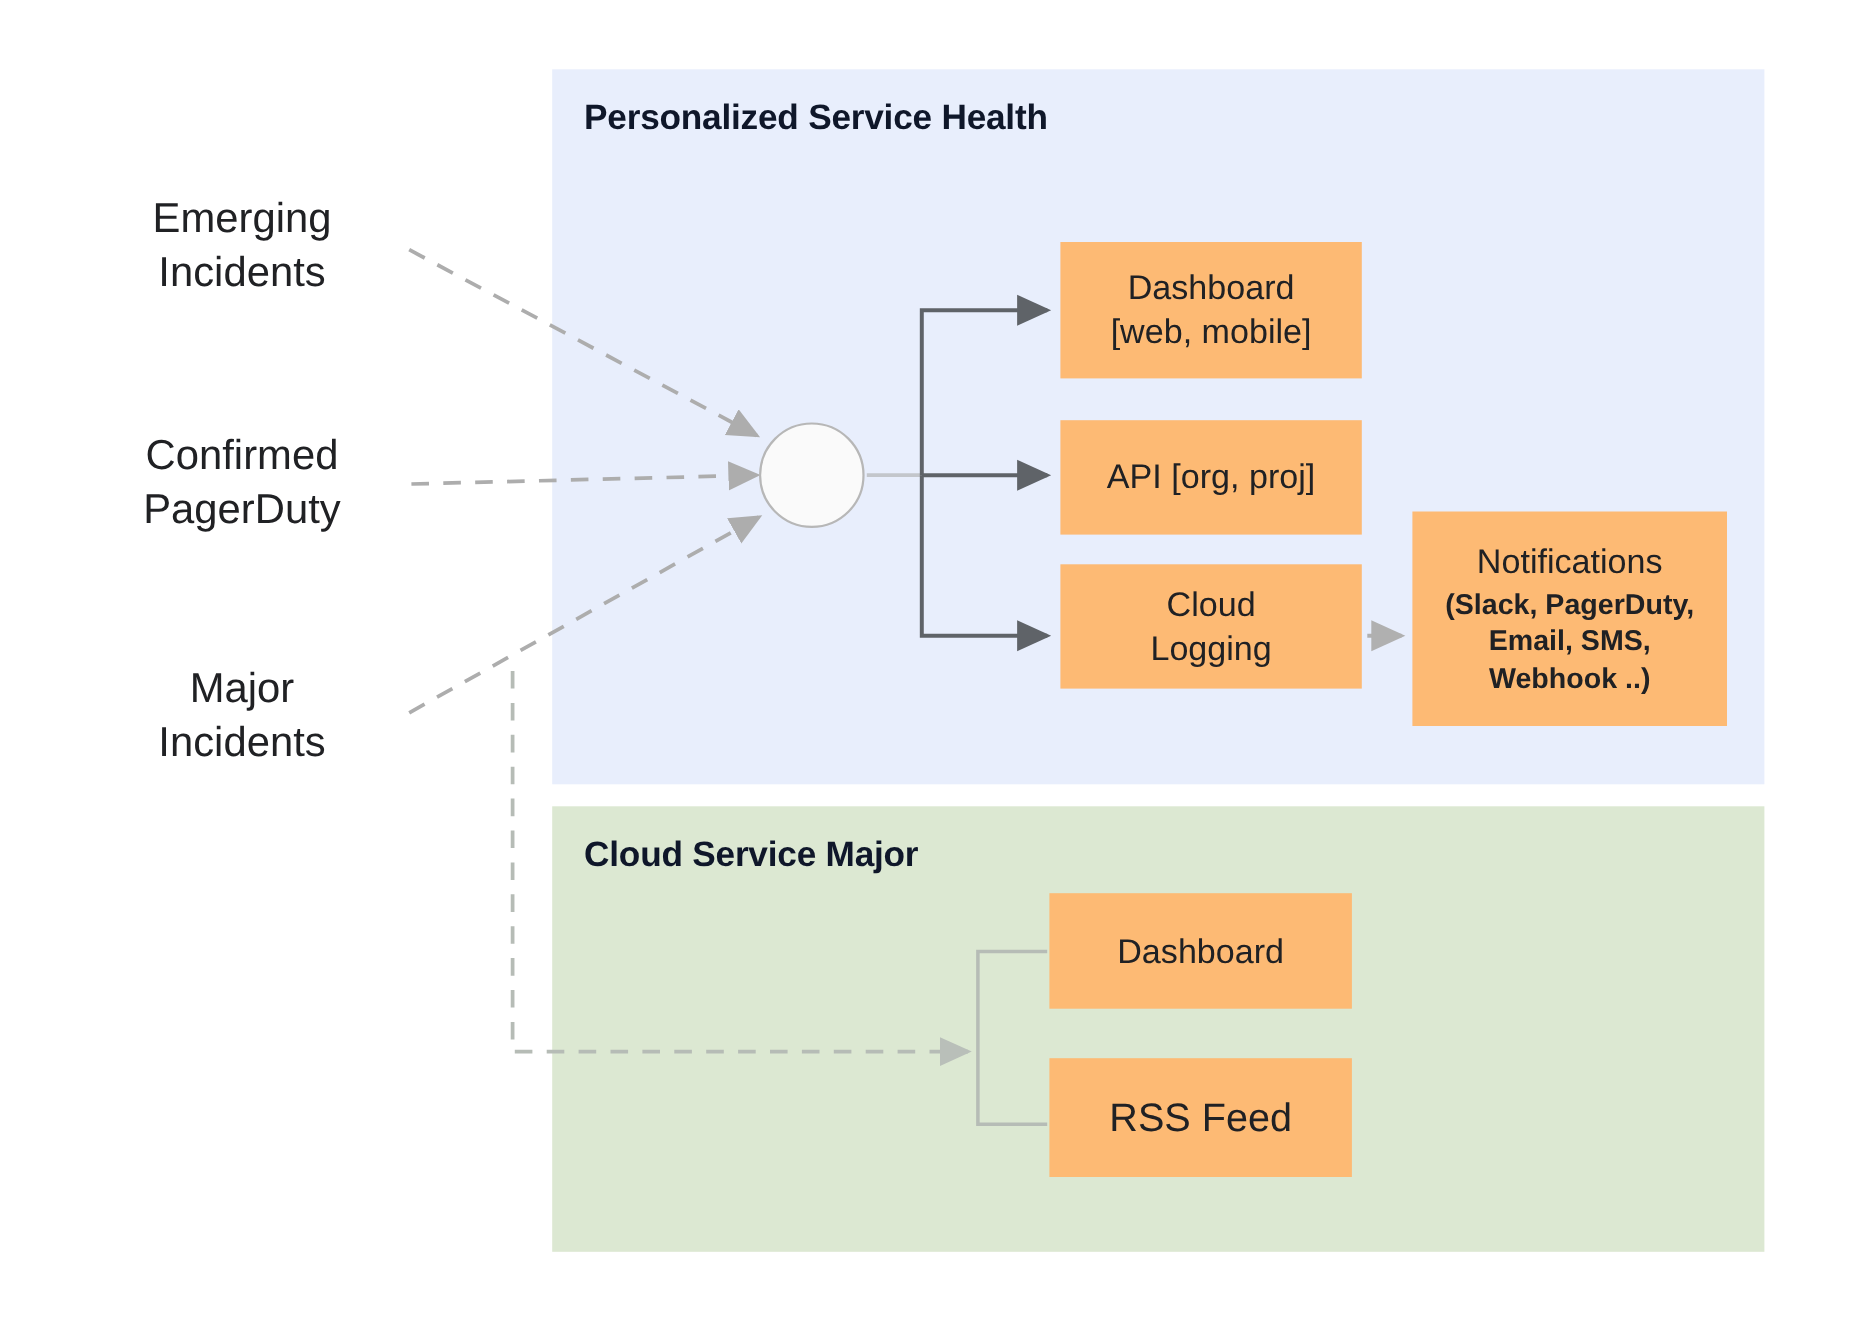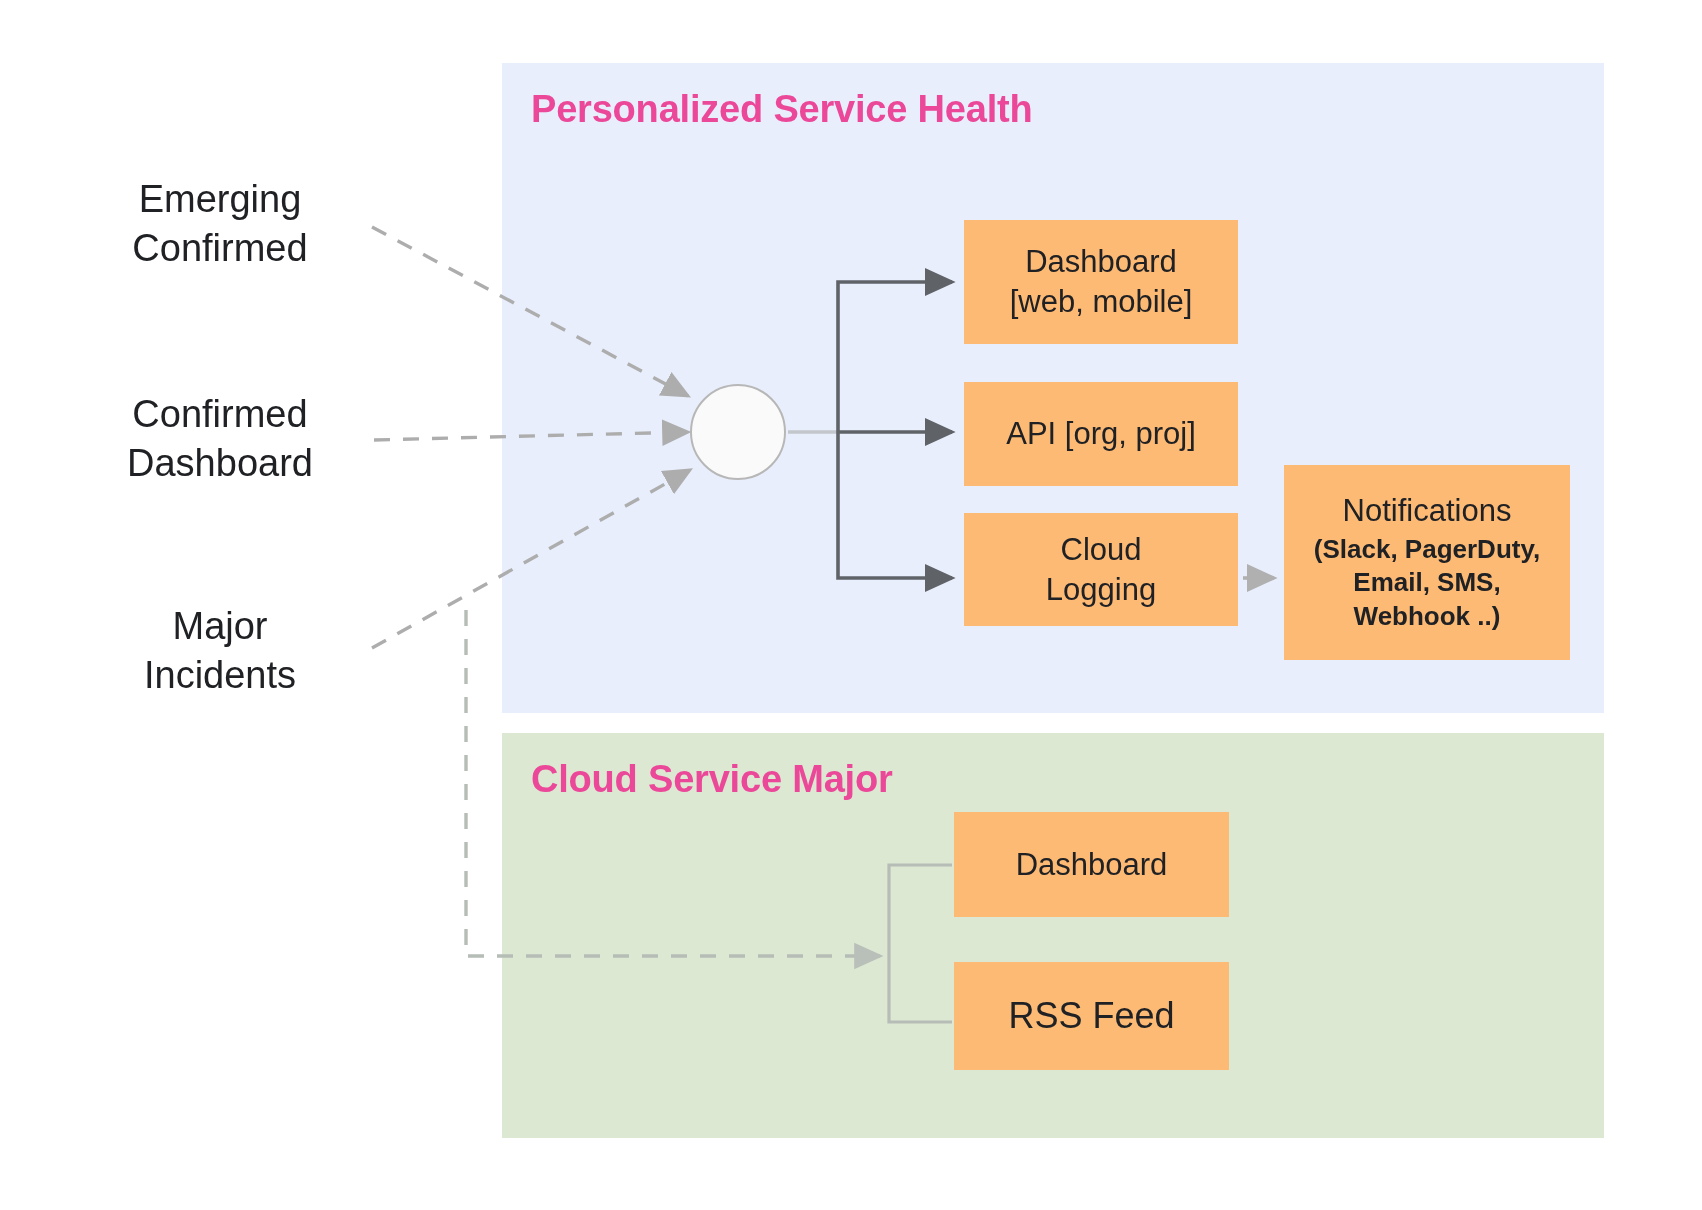--- a/index.html
+++ b/index.html
@@ -3,21 +3,21 @@
 <meta charset="utf-8">
 <style>
   html,body{margin:0;padding:0;background:#ffffff;}
   body{width:1702px;height:1210px;font-family:"Liberation Sans",sans-serif;-webkit-font-smoothing:antialiased;}
   #stage{position:relative;width:1702px;height:1210px;overflow:hidden;background:#fff;}
 
   .panel{position:absolute;}
   #panel-psh{left:502px;top:63px;width:1102px;height:650px;background:#e8eefc;}
   #panel-csh{left:502px;top:733px;width:1102px;height:405px;background:#dce8d2;}
 
-  .panel-title{position:absolute;font-weight:bold;font-size:38px;color:#ec4899;letter-spacing:-0.2px;}
+  .panel-title{position:absolute;font-weight:bold;font-size:32px;color:#0f172a;letter-spacing:-0.2px;}
   #psh-title{left:531px;top:88px;}
   #csh-title{left:531px;top:758px;}
 
   .node-box{position:absolute;background:#fdba74;display:flex;align-items:center;justify-content:center;text-align:center;color:#202124;line-height:1.28;}
   .node-box .lbl{display:block;}
 
   #box-dashboard-web{left:964px;top:220px;width:274px;height:124px;font-size:31px;}
   #box-api{left:964px;top:382px;width:274px;height:104px;font-size:31px;}
   #box-cloud-logging{left:964px;top:513px;width:274px;height:113px;font-size:31px;}
   #box-notifications{left:1284px;top:465px;width:286px;height:195px;font-size:31px;}
@@ -77,23 +77,23 @@
 
     <path d="M952,865 L889,865 L889,1022 L952,1022" fill="none" stroke="#b6bcb6" stroke-width="3.2"></path>
   </svg>
 
   <div id="hub"></div>
 
   <div class="panel-title" id="psh-title">Personalized Service Health</div>
   <div class="panel-title" id="csh-title">Cloud Service Major</div>
 
   <div class="side-label" id="label-emerging">Emerging
-Confirmed</div>
+Incidents</div>
   <div class="side-label" id="label-confirmed">Confirmed
-Dashboard</div>
+PagerDuty</div>
   <div class="side-label" id="label-major">Major
 Incidents</div>
 
   <div class="node-box" id="box-dashboard-web">
     <span class="lbl" style="white-space:pre-line;">Dashboard
 [web, mobile]</span>
   </div>
 
   <div class="node-box" id="box-api">
     <span class="lbl" style="white-space:pre-line;">API [org, proj]</span>

